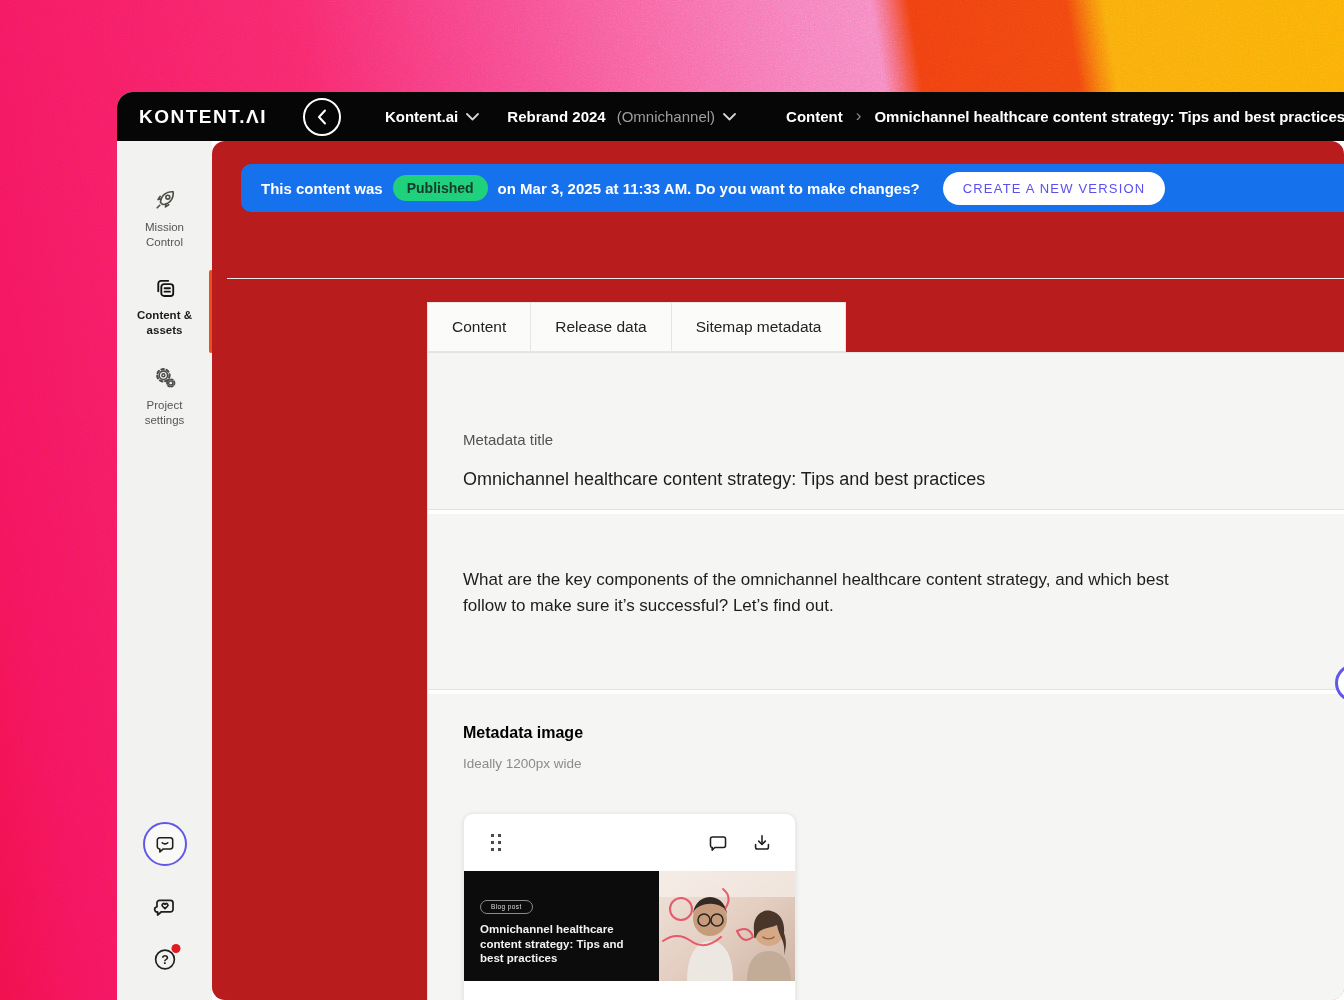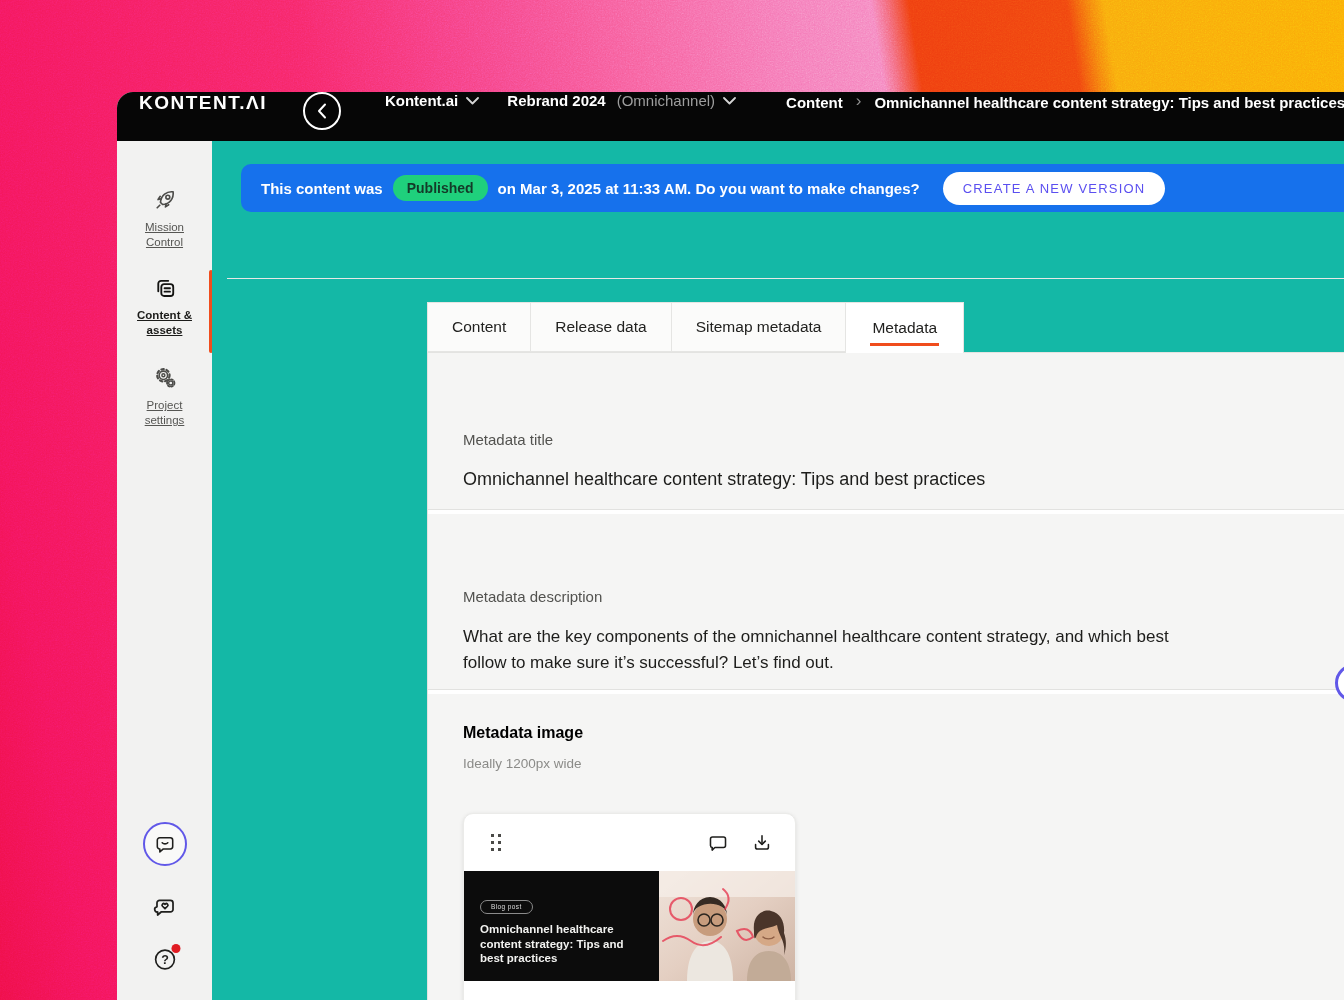--- a/index.html
+++ b/index.html
@@ -15,55 +15,55 @@
       #f9a80d 84%, #fbab07 100%); }
   .noise { position:absolute; inset:0; mix-blend-mode:overlay; opacity:.5; }
 
   
   .app { position:absolute; left:117px; top:92px; right:0; bottom:0;
     background:#fff; border-top-left-radius:16px; overflow:hidden;
     display:flex; flex-direction:column; }
 
   
   .topbar { height:49px; flex:none; background:#060606; color:#fff;
-    display:flex; align-items:flex-start; }
+    display:flex; align-items:center; }
   .logo { margin-left:22px; font-size:19px; font-weight:700; letter-spacing:1.5px; white-space:nowrap; }
   .back-btn { width:38px; height:38px; margin-left:36px; flex:none;
     border:2px solid #fff; border-radius:50%; background:transparent;
     display:flex; align-items:center; justify-content:center; cursor:pointer; }
   .switcher { display:flex; align-items:center; gap:8px; cursor:pointer; white-space:nowrap; }
   .proj { margin-left:44px; font-size:15px; font-weight:700; }
   .env  { margin-left:28px; font-size:15px; font-weight:700; }
   .env .suffix { color:#9d9d9d; font-weight:400; margin-left:3px; }
   .crumbs { margin-left:50px; display:flex; align-items:center; gap:13px;
     font-size:15px; font-weight:600; white-space:nowrap; overflow:hidden; flex:1; }
   .crumb-sep { color:#8f8f8f; font-size:17px; font-weight:400; transform:translateY(-1px); }
 
   
   .shell { flex:1; display:flex; min-height:0; }
 
   
   .sidebar { width:95px; flex:none; background:#f2f2f1; position:relative; }
   .nav-item { position:absolute; left:0; right:0; display:flex; flex-direction:column;
     align-items:center; gap:7px; cursor:pointer; color:#565653; }
-  .nav-item .lbl { font-size:11.5px; line-height:15px; text-align:center; width:70px;text-decoration:underline; }
+  .nav-item .lbl { font-size:11.5px; line-height:15px; text-align:center; width:70px; }
   .nav-item.active { color:#161614; }
   .nav-item.active .lbl { font-weight:700; color:#1b1b19; }
   .active-bar { position:absolute; right:-1px; top:129px; width:4px; height:83px;
     background:#f04d1d; border-radius:2px; }
   .side-fab { position:absolute; left:50%; transform:translateX(-50%); cursor:pointer; }
   .chat-ring { top:681px; width:44px; height:44px; border:2.5px solid #6158e8;
     border-radius:50%; background:#f9f9f8; display:flex; align-items:center; justify-content:center; }
   .heart-item { top:753px; } .help-item { top:806px; position:absolute; }
   .help-wrap { position:relative; }
   .red-dot { position:absolute; right:-3px; top:-3px; width:9px; height:9px;
     border-radius:50%; background:#e01b22; }
 
   
-  .main { flex:1; min-width:0; position:relative; background:#14b8a6; overflow:hidden; }
+  .main { flex:1; min-width:0; position:relative; background:#b91c1c; overflow:hidden;border-radius:13px; }
 
   
   .banner { position:absolute; left:29px; right:-14px; top:23px; height:48px;
     background:#1671ec; border-radius:10px; display:flex; align-items:center;
     padding:0 18px 0 20px; color:#fff; font-size:15px; font-weight:700; gap:10px; }
   .badge { background:#1fd07c; color:#143a28; font-size:14px; font-weight:700;
     padding:5px 14px; border-radius:999px; }
   .banner-btn { margin-left:13px; background:#fff; color:#5b4ff0; border:none;
     font-family:inherit; font-size:13px; font-weight:400; letter-spacing:1.2px;
     padding:9px 20px; border-radius:999px; cursor:pointer; white-space:nowrap; }
@@ -250,35 +250,31 @@
       <div class="tabs">
         <div class="tab">
             <span class="tl">Content</span>
           </div>
         <div class="tab">
             <span class="tl">Release data</span>
           </div>
         <div class="tab">
             <span class="tl">Sitemap metadata</span>
           </div>
-        <div class="tab active">
-            <span class="tl">Metadata</span>
-          </div>
       </div>
 
       <div class="panel">
 
         <div class="section sec-title">
           <div class="f-label">Metadata title</div>
           <div class="f-value">Omnichannel healthcare content strategy: Tips and best practices</div>
         </div>
         <div class="gap"></div>
 
         <div class="section sec-desc">
-          <div class="f-label">Metadata description</div>
           <div class="f-line first">What are the key components of the omnichannel healthcare content strategy, and which best</div>
           <div class="f-line">follow to make sure it’s successful? Let’s find out.</div>
         </div>
         <div class="gap"></div>
 
         <div class="section sec-img">
           <div class="f-label-strong">Metadata image</div>
           <div class="f-hint">Ideally 1200px wide</div>
 
           <div class="asset-card">

